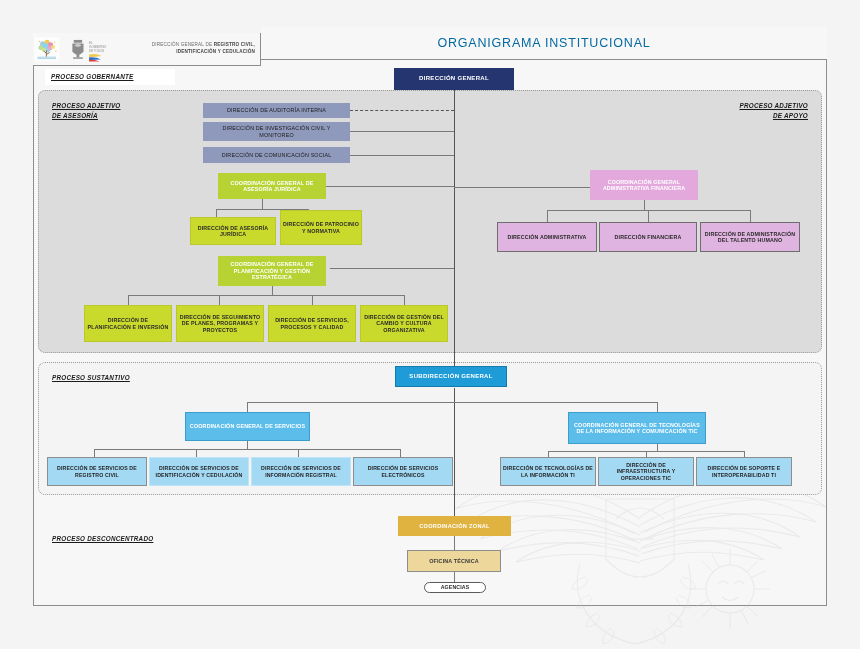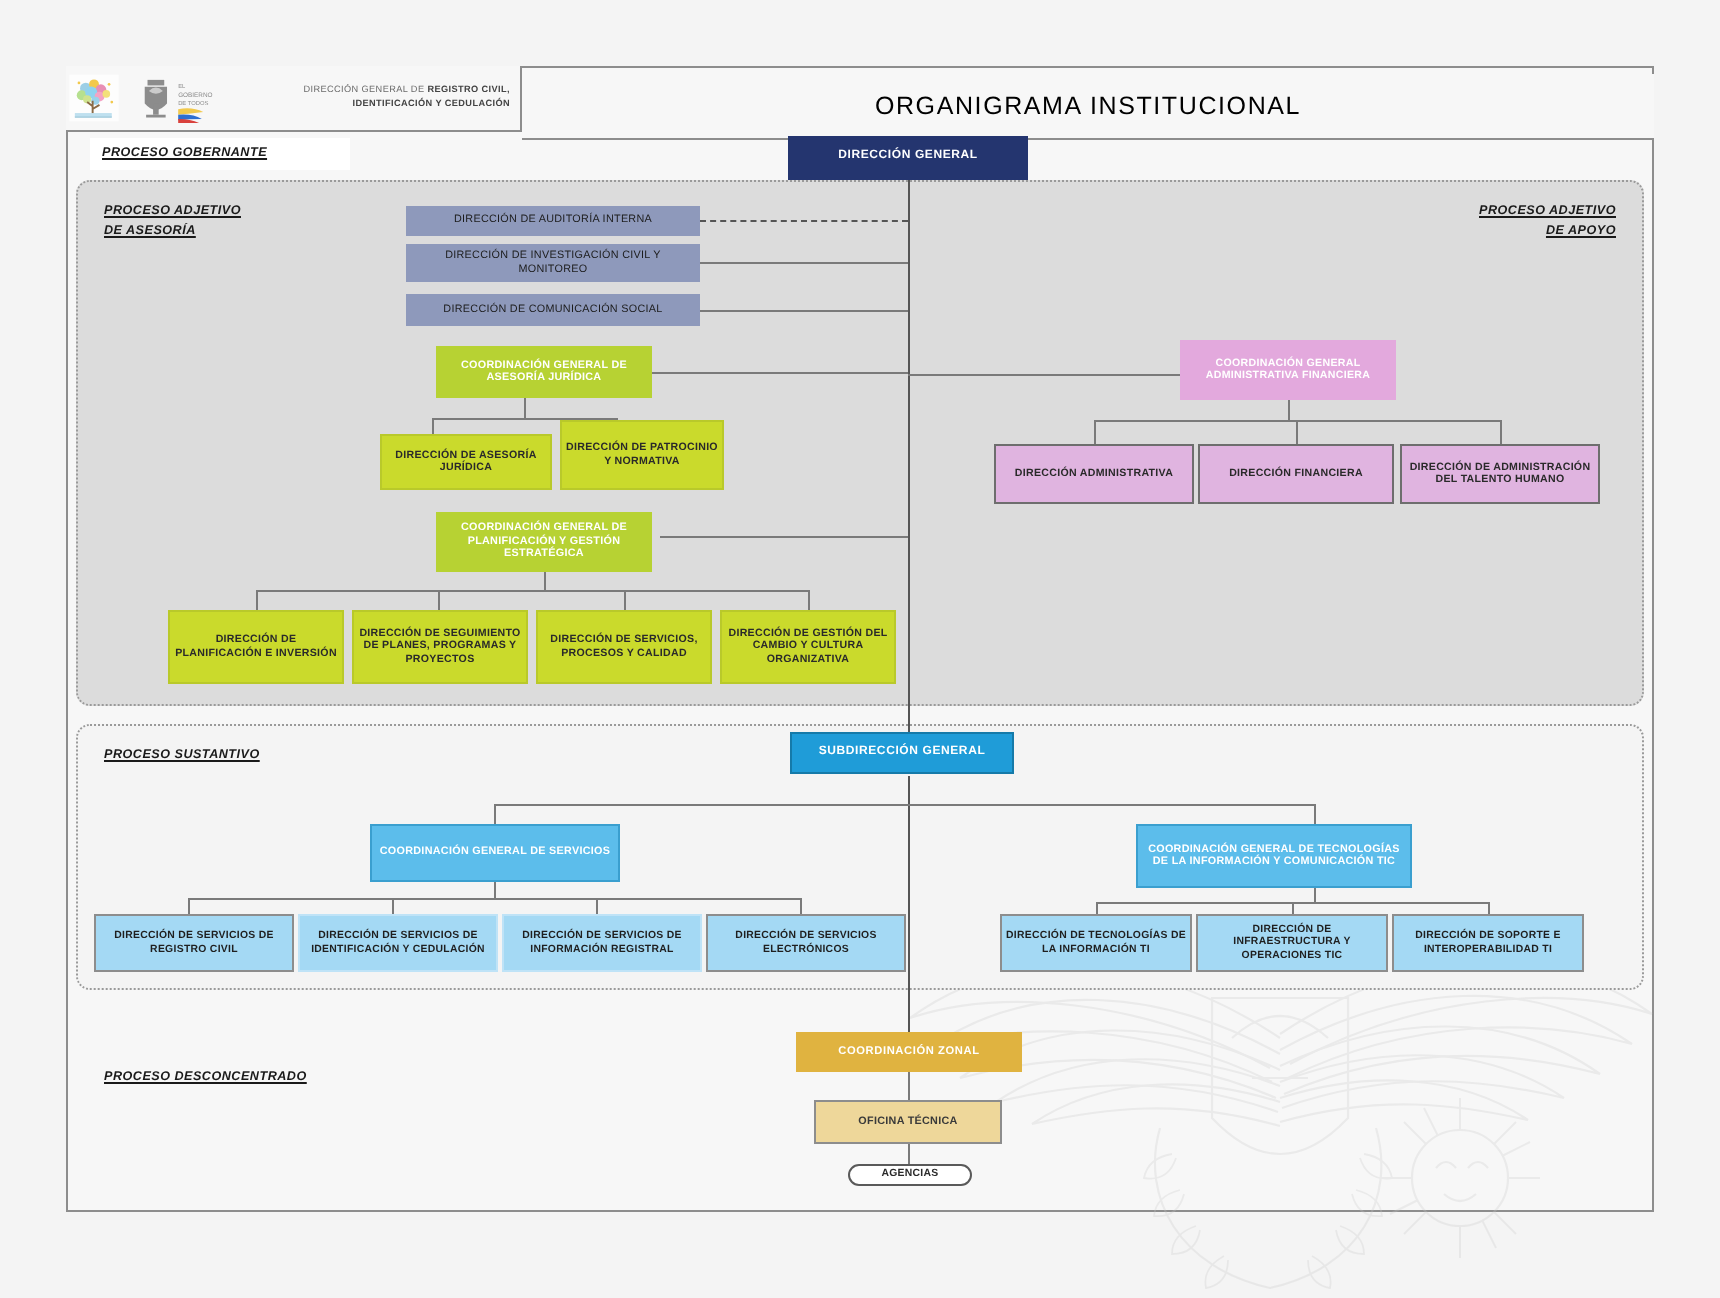--- a/index.html
+++ b/index.html
@@ -60,28 +60,28 @@
     flex: 0 0 auto;
   }
   .logo-gov {
     width: 46px; height: 26px;
     margin-right: 4px;
     flex: 0 0 auto;
   }
 
   .hdr-title {
     position: absolute;
-    left: 261px; top: 37px;
+    left: 261px; top: 27px;
     width: 566px; height: 33px;
     border-bottom: 1px solid #8d8d8d;
     background: #f7f7f7;
     display: flex; align-items: center; justify-content: center;
     font-size: 12.5px;
     letter-spacing: .8px;
-    color: #000000;
+    color: #0369a1;
   }
 
   
   .proc-label {
     position: absolute;
     font-size: 6.3px;
     font-weight: bold;
     font-style: italic;
     text-decoration: underline;
     color: #1a1a1a;

